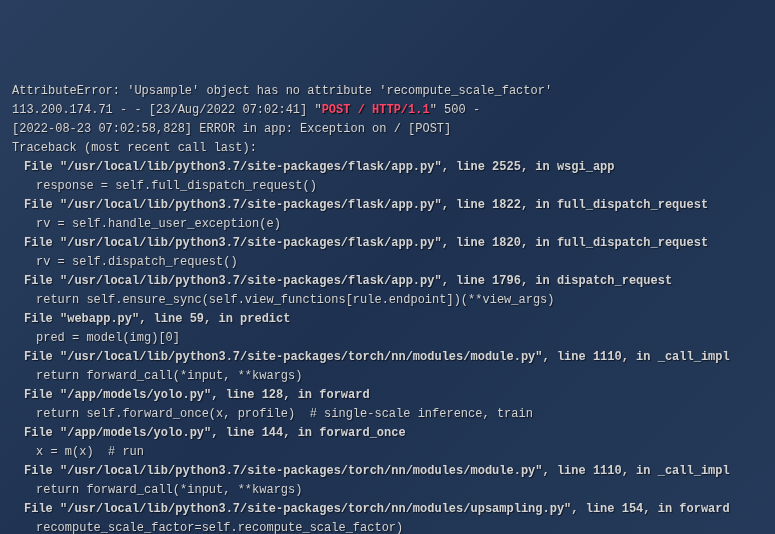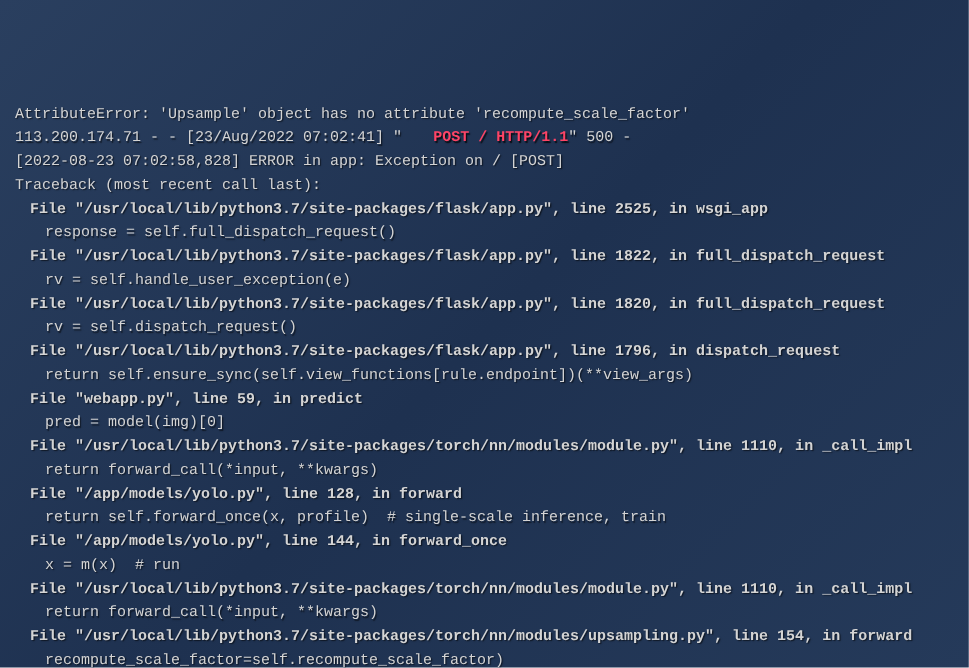--- a/index.html
+++ b/index.html
@@ -19,21 +19,20 @@
       overflow: hidden;
       white-space: pre;
     }
     .line {
       text-shadow: 1px 1px 1px rgba(0,0,0,0.6);
     }
     .post-highlight {
       color: #ff4466;
       font-weight: bold;
       text-shadow: 1px 1px 1px rgba(0,0,0,0.8);
-      margin-left: 25px;
     }
     .indent1 {
       padding-left: 12px;
       font-weight: bold;
     }
     .indent2 {
       padding-left: 24px;
     }
   </style>
 </head>

